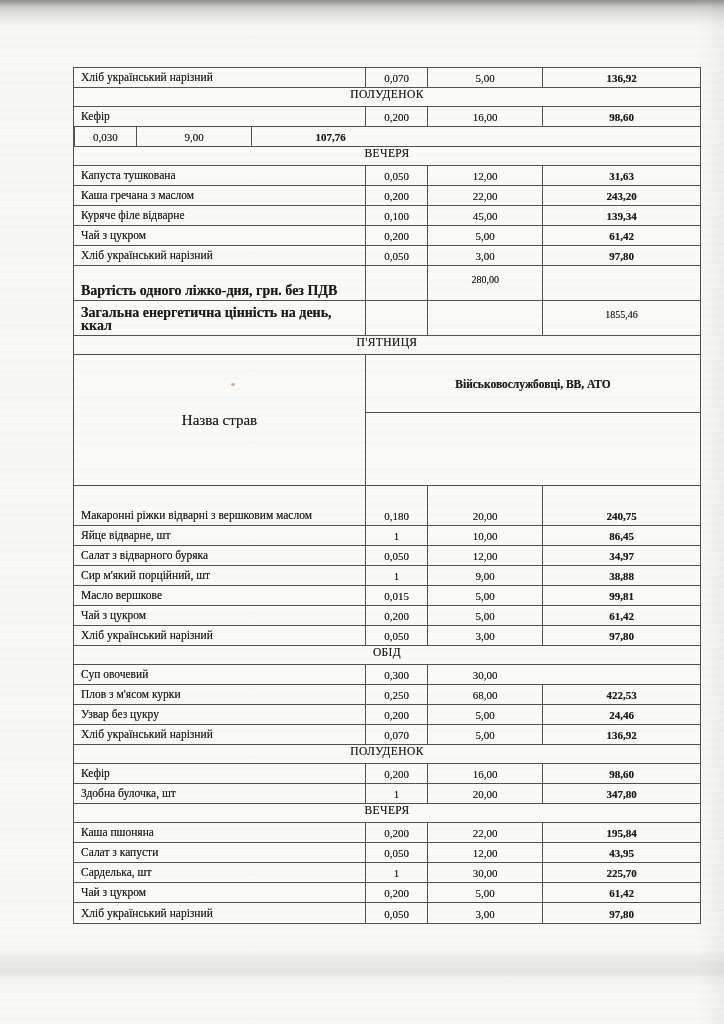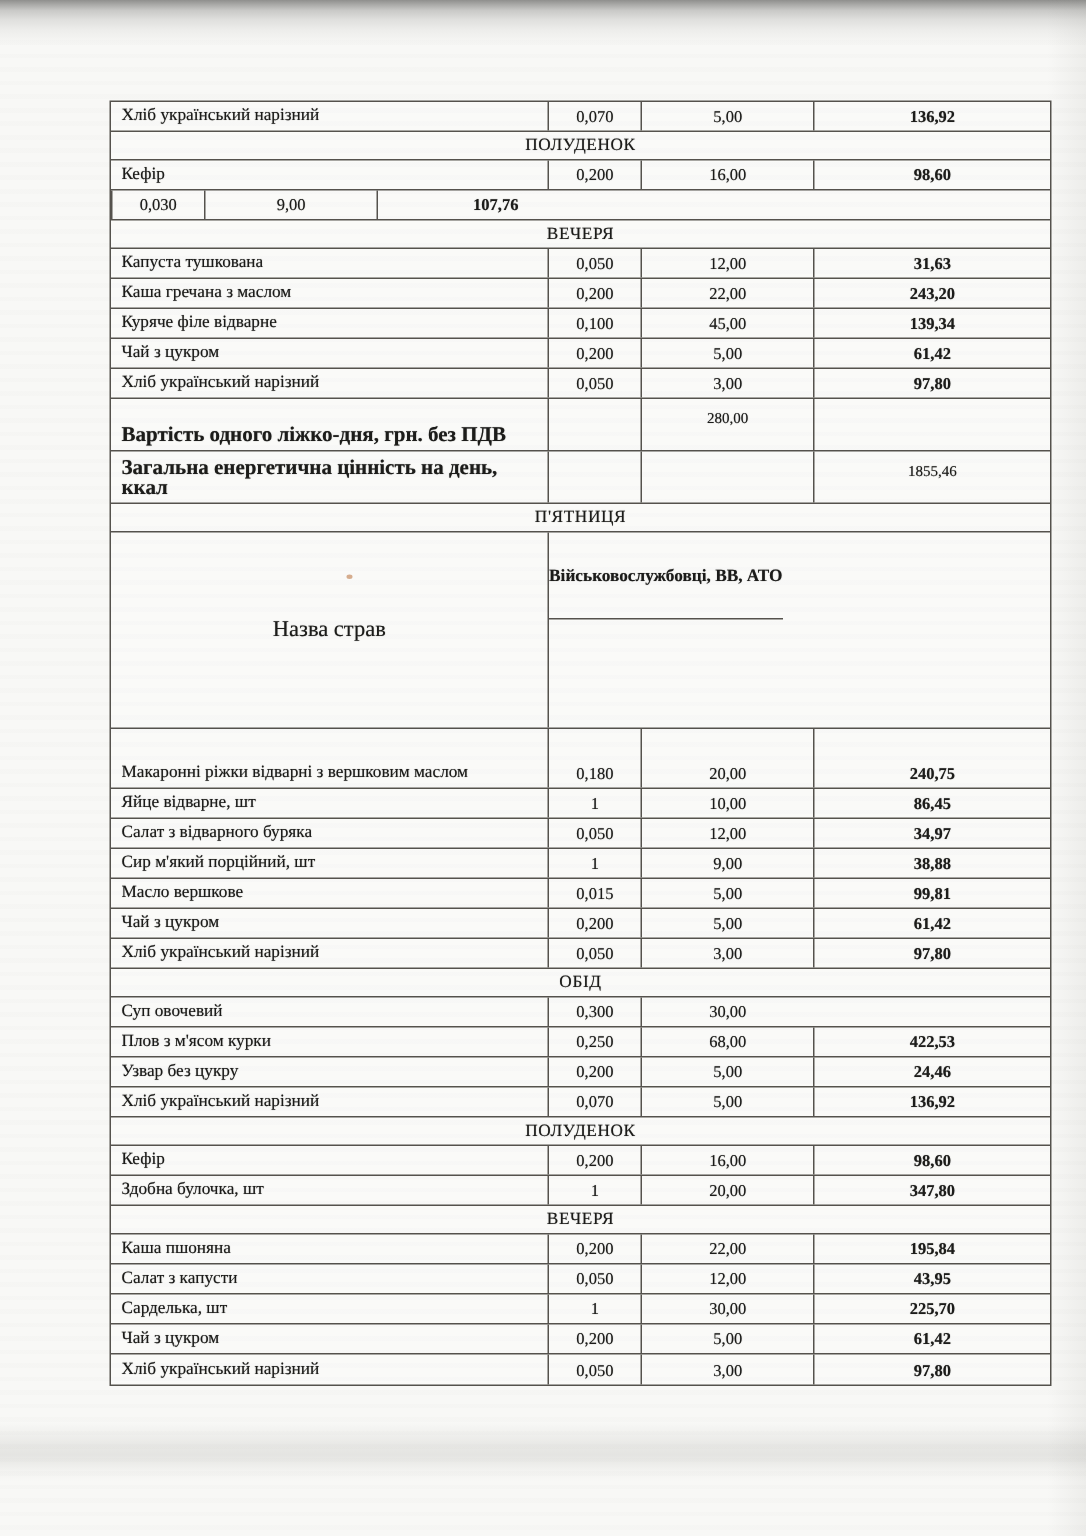--- a/index.html
+++ b/index.html
@@ -47,41 +47,41 @@
   .menu-table{
     position:absolute;left:73px;top:67px;width:628px;
     border:1px solid var(--line);
     background:rgba(255,255,255,.25);
     text-shadow:0 0 .6px rgba(25,25,22,.6);
   }
   .row{display:flex;border-bottom:1px solid var(--line)}
   .row:last-child{border-bottom:none}
   .dish-row{height:20px}
   .dish-row.tall{height:40px}
-  .section-row{height:19px;justify-content:center;align-items:flex-end;
-    font-size:11.5px;letter-spacing:.4px;padding-bottom:3px}
+  .section-row{height:19px;justify-content:center;
+    font-size:11.5px;letter-spacing:.4px;padding-bottom:15px}
   .total-row{height:35px}
   .header-block{height:131px}
 
   .cell{display:flex;align-items:flex-end;overflow:hidden}
   .c-name{width:46.5%;padding:0 2px 3px 7px;font-size:11.5px;line-height:13px}
   .c-weight{width:9.9%;border-left:1px solid var(--line);
     justify-content:center;padding-bottom:3px;font-size:11px}
   .c-price{width:18.4%;border-left:1px solid var(--line);
     justify-content:center;padding-bottom:3px;font-size:11px}
   .c-cal{width:25.2%;border-left:1px solid var(--line);
     justify-content:center;padding-bottom:3px;font-size:11px;font-weight:bold}
 
   .total-row .c-name{font-weight:bold;font-size:14px}
   .total-row .top{align-items:flex-start}
   .total-value{margin-top:8px;font-weight:normal;font-size:10px}
 
   .hdr-name{align-items:center;justify-content:center;
     font-weight:normal;font-size:15px;padding:0}
-  .hdr-right{width:53.5%;display:flex;flex-direction:row;
+  .hdr-right{width:53.5%;display:flex;flex-direction:column;
     border-left:1px solid var(--line)}
   .hdr-group{height:58px;display:flex;align-items:center;justify-content:center;
     border-bottom:1px solid var(--line);font-weight:bold;font-size:11.5px}
   .hdr-cols{flex:1;display:flex}
   .hdr-col{display:flex;align-items:center;justify-content:center;
     text-align:center;white-space:pre-line;font-weight:bold;
     font-size:11px;line-height:14px}
   .hc-weight{width:18.5%}
   .hc-price{width:34.4%;border-left:1px solid var(--line)}
   .hc-cal{width:47.1%;border-left:1px solid var(--line)}

